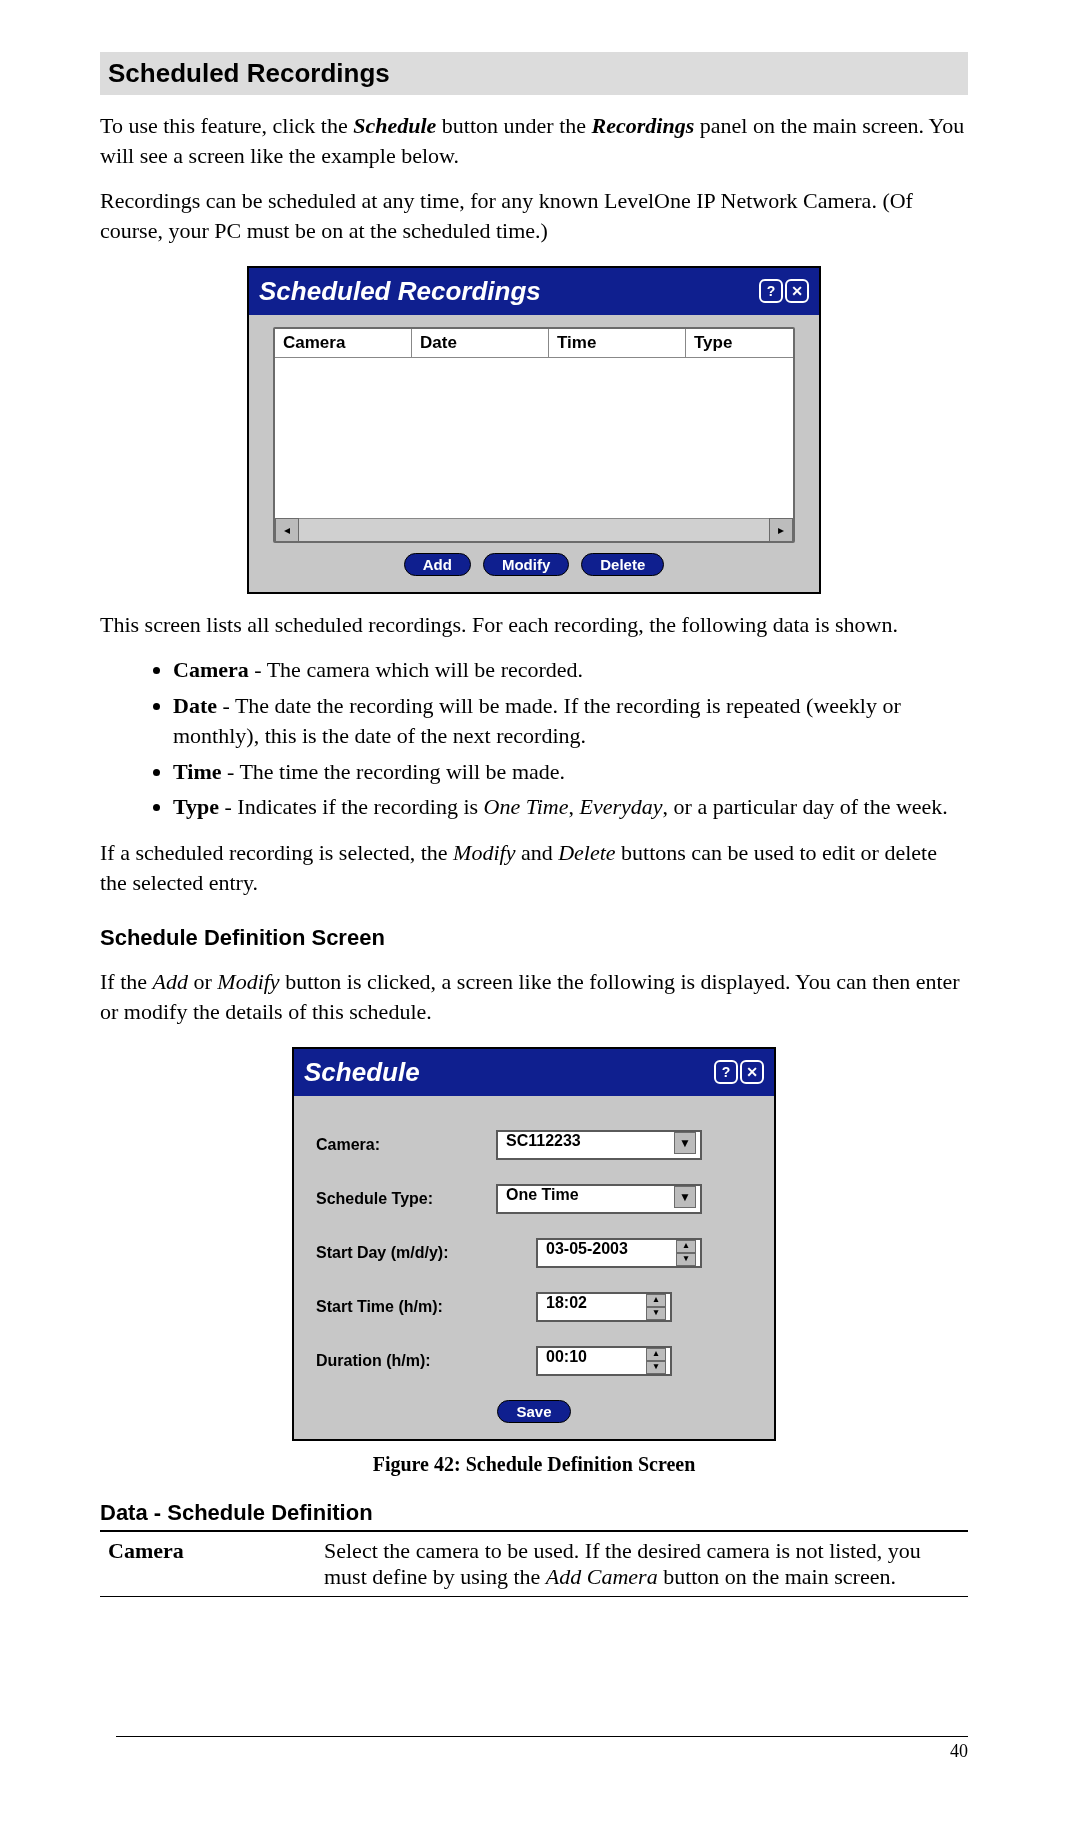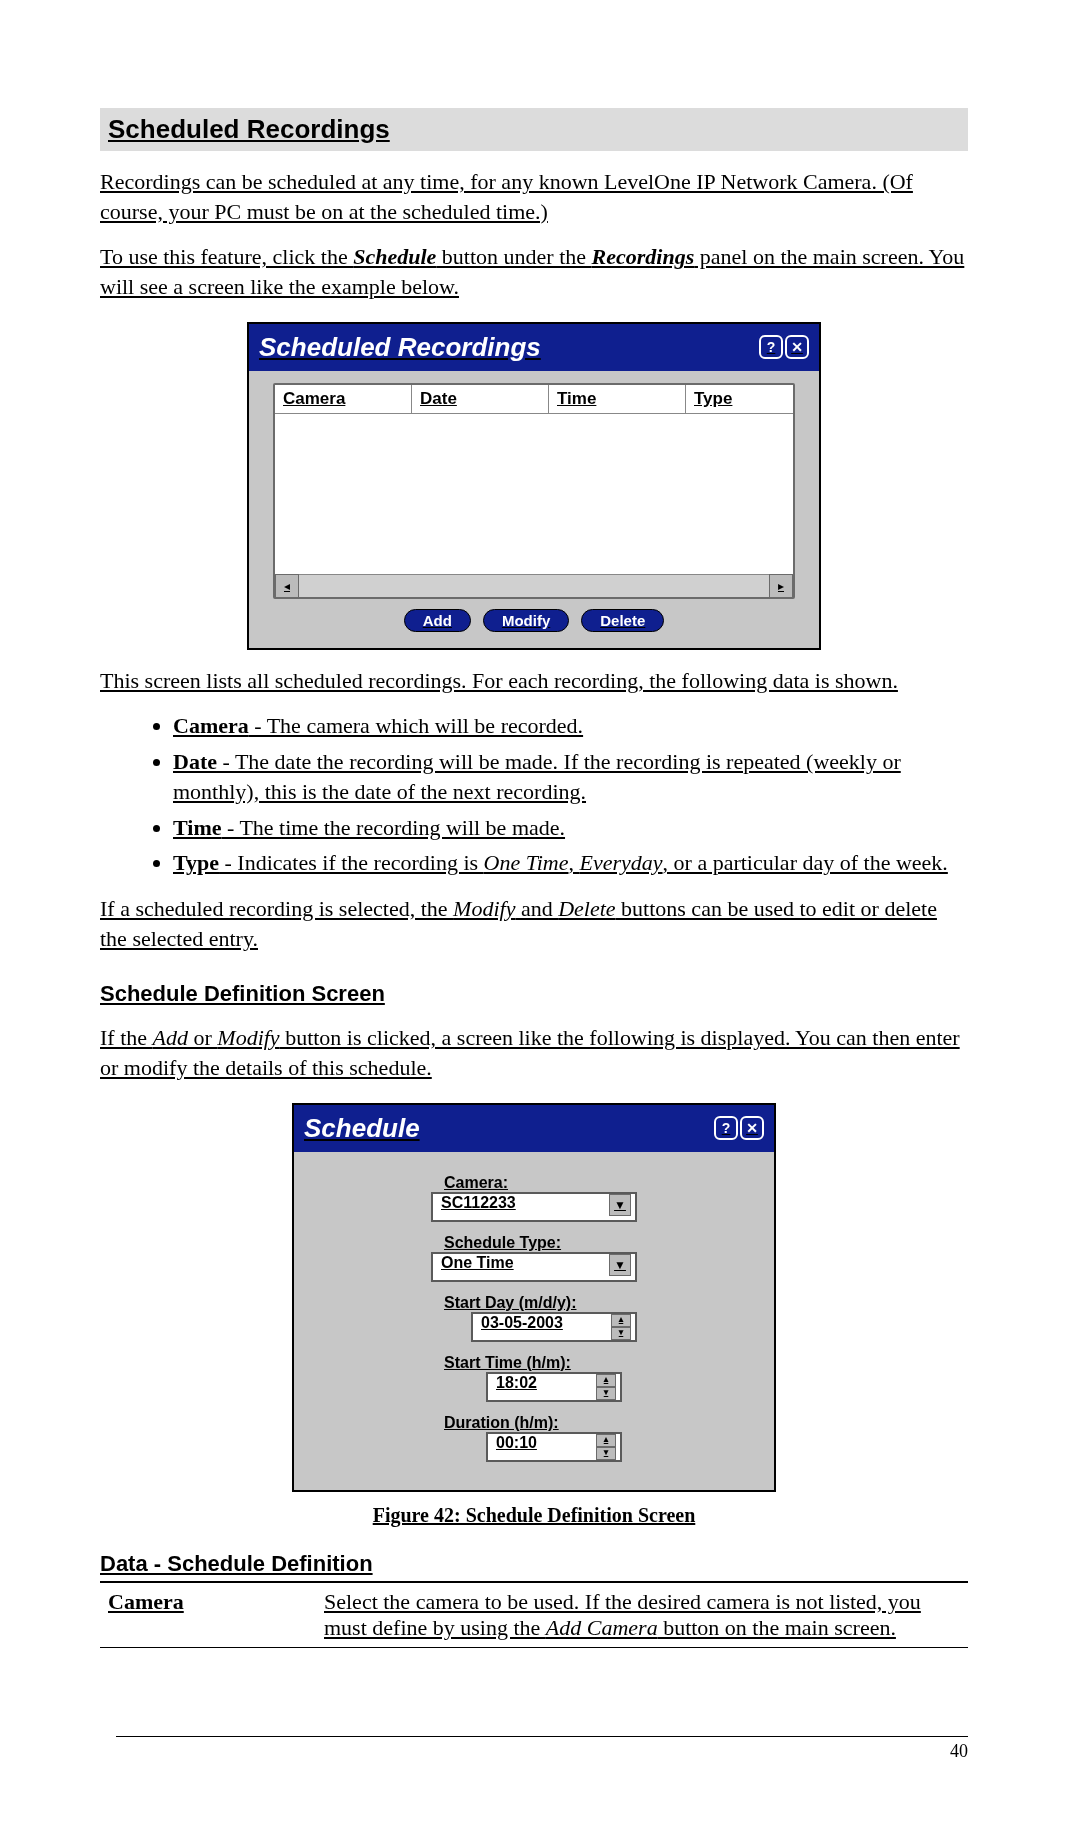--- a/index.html
+++ b/index.html
@@ -6,23 +6,22 @@
     margin: 0;
     padding: 0;
     background: #fff;
     font-family: "Times New Roman", Times, serif;
     color: #000;
   }
   .page {
     width: 1068px;
     min-height: 1822px;
     box-sizing: border-box;
-    padding: 108px 100px 60px 100px;
+    padding: 52px 100px 60px 100px;
     position: relative;
-    text-decoration: underline;
   }
   .section-heading {
     background: #dcdcdc;
     font-family: Arial, Helvetica, sans-serif;
     font-weight: bold;
     font-size: 26px;
     padding: 6px 8px;
   }
   .body-p {
     font-size: 22px;
@@ -127,21 +126,21 @@
   
   .dlg2 {
     width: 480px;
     border: 2px solid #000;
     background: #c7c7c7;
     font-family: Arial, Helvetica, sans-serif;
   }
   .dlg2 .dlg1-title .ttl { font-size: 26px; }
   .dlg2-body { padding: 10px 22px 16px; }
   .form-row {
-    display:flex; align-items:center; margin: 12px 0; flex-direction: column;
+    display:flex; align-items:center; margin: 24px 0;
   }
   .form-label {
     width: 180px; font-size: 16px; font-weight: bold; color:#000;
   }
   .combo, .spin {
     background:#fff; border: 2px solid #5a5a5a; height: 26px;
     display:flex; align-items:flex-start; justify-content:space-between;
     font-size: 16px; font-weight: bold;
   }
   .combo { width: 190px; padding: 0 4px 0 8px; }
@@ -175,25 +174,25 @@
     text-align: right; font-size: 18px; padding-top: 4px;
   }
 </style>
 </head>
 <body>
 
 <div class="page">
 
   <div class="section-heading">Scheduled Recordings</div>
 
-  <p class="body-p">Recordings can be scheduled at any time, for any known LevelOne IP Network Camera. (Of course, your PC must be on at the scheduled time.)</p>
-
   <p class="body-p">
     <span>To use this feature, click the </span><b><i>Schedule</i></b><span> button under the </span><b><i>Recordings</i></b><span> panel on the main screen. You will see a screen like the example below.</span>
   </p>
+
+  <p class="body-p">Recordings can be scheduled at any time, for any known LevelOne IP Network Camera. (Of course, your PC must be on at the scheduled time.)</p>
 
   <div class="figure-box">
     <div class="dlg1">
       <div class="dlg1-title">
         <span class="ttl">Scheduled Recordings</span>
         <div class="title-icons">
           <div class="title-icon">?</div>
           <div class="title-icon">✕</div>
         </div>
       </div>
@@ -285,20 +284,23 @@
         </div>
         <div class="form-row">
           <div class="form-label">Duration (h/m):</div>
           <div class="spin" style="width:120px;margin-left:40px">
             <span>00:10</span>
             <span class="spinbtns">
               <span class="sb">▴</span>
               <span class="sb">▾</span>
             </span>
           </div>
+        </div>
+        <div class="dlg2-actions">
+          <button class="pill-btn">Save</button>
         </div>
       </div>
     </div>
   </div>
   <div class="figure-caption">Figure 42: Schedule Definition Screen</div>
 
   <div class="data-heading">Data - Schedule Definition</div>
   <table class="defn">
     <tbody>
         <tr>

